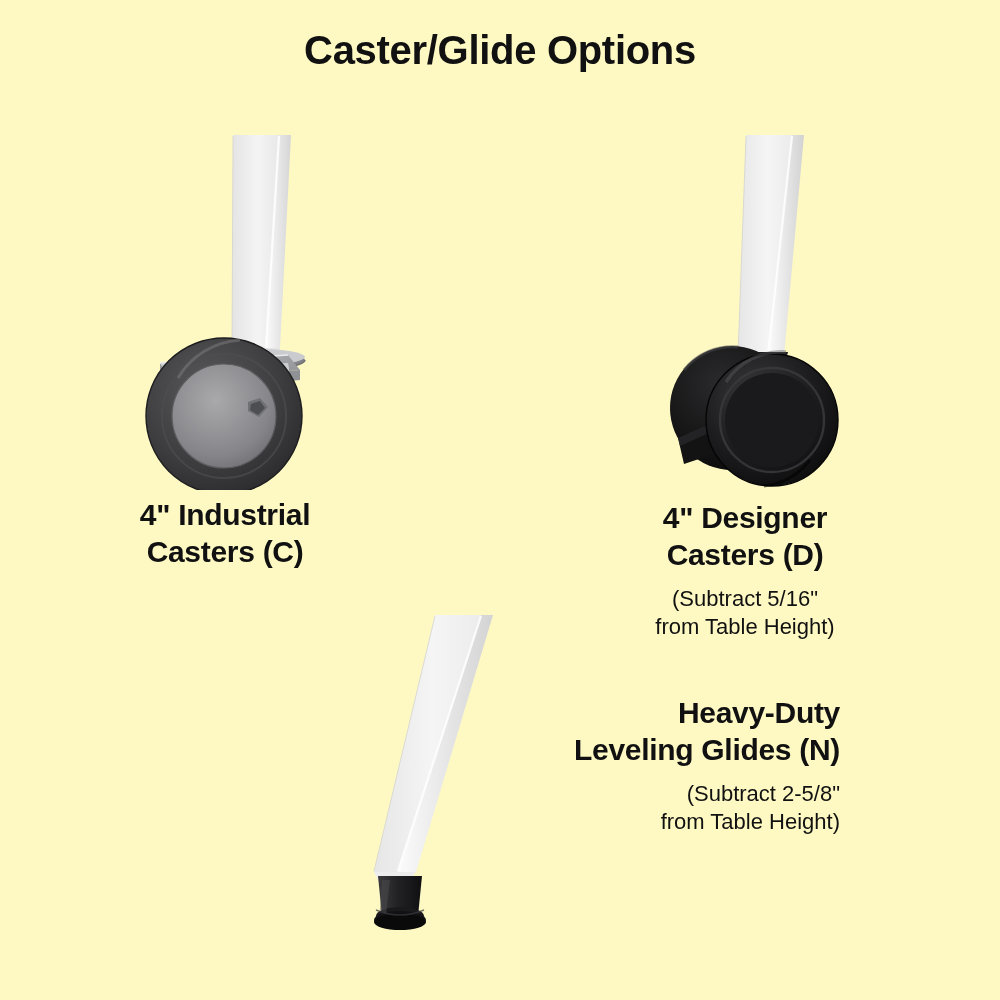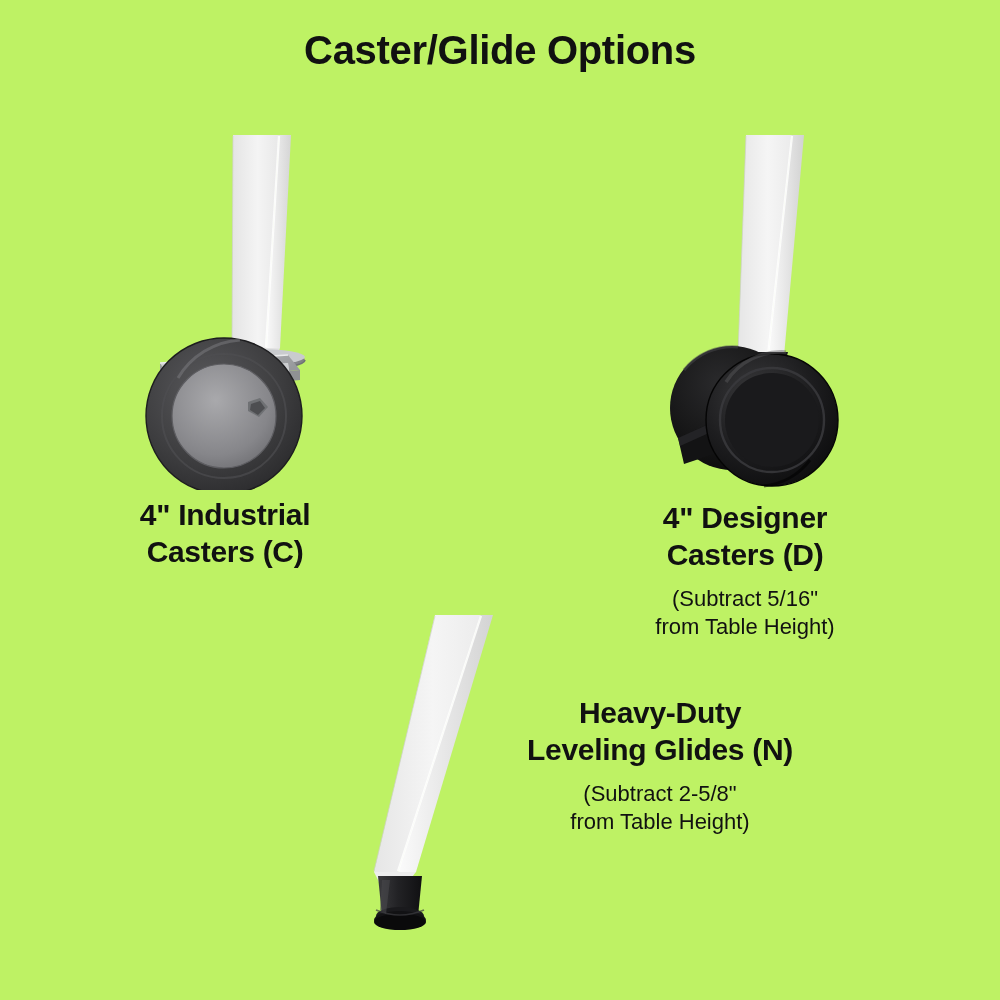--- a/index.html
+++ b/index.html
@@ -5,21 +5,21 @@
 <style>
   html, body {
     margin: 0;
     padding: 0;
     background: #ffffff;
   }
   #page {
     position: relative;
     width: 1000px;
     height: 1000px;
-    background: #bef264;
+    background: #fef9c3;
     font-family: "Liberation Sans", sans-serif;
     color: #111111;
     overflow: hidden;
   }
   .title {
     position: absolute;
     left: 0;
     top: 28px;
     width: 1000px;
     text-align: center;
@@ -59,20 +59,21 @@
   }
   #cap-designer {
     left: 575px;
     top: 500px;
     width: 340px;
   }
   #cap-glide {
     left: 480px;
     top: 695px;
     width: 360px;
+    text-align: right;
   }
 
   
   #fig-industrial { left: 120px; top: 120px; }
   #fig-designer   { left: 660px; top: 120px; }
   #fig-glide      { left: 320px; top: 600px; }
 </style>
 </head>
 <body>
 

